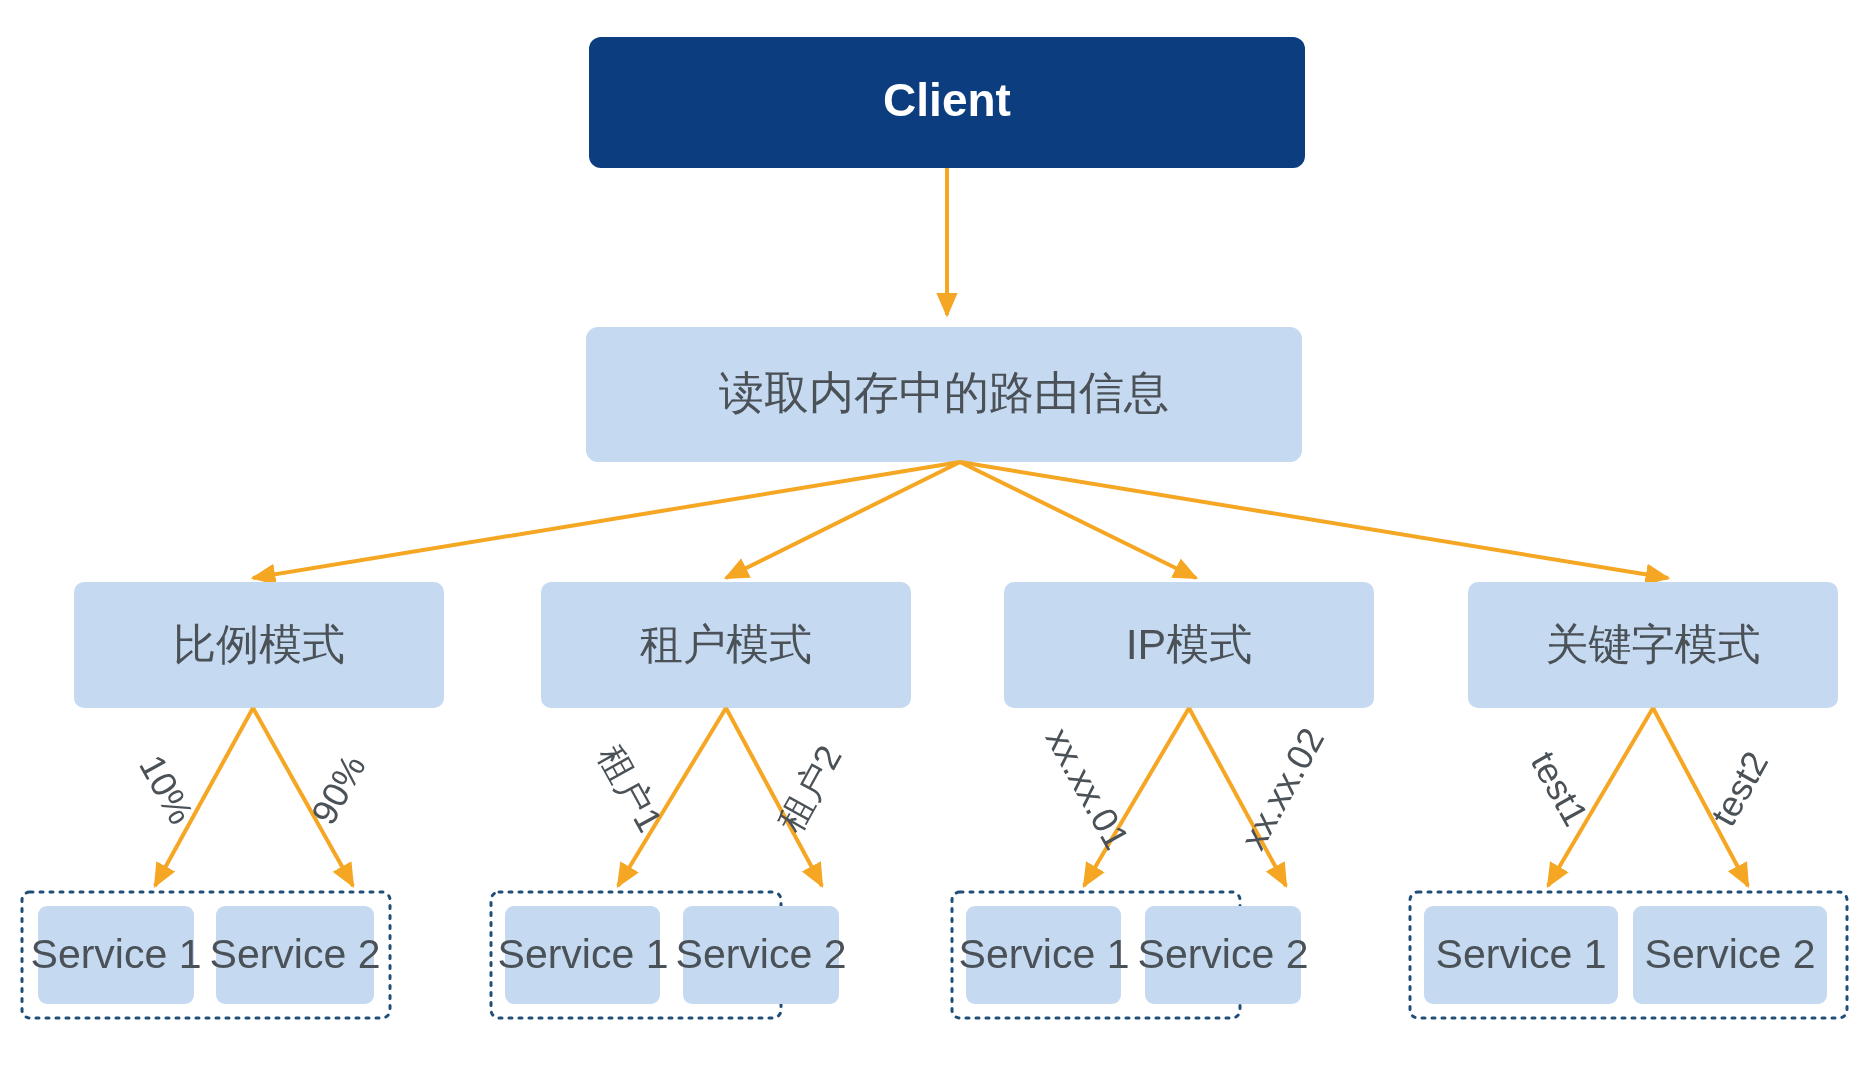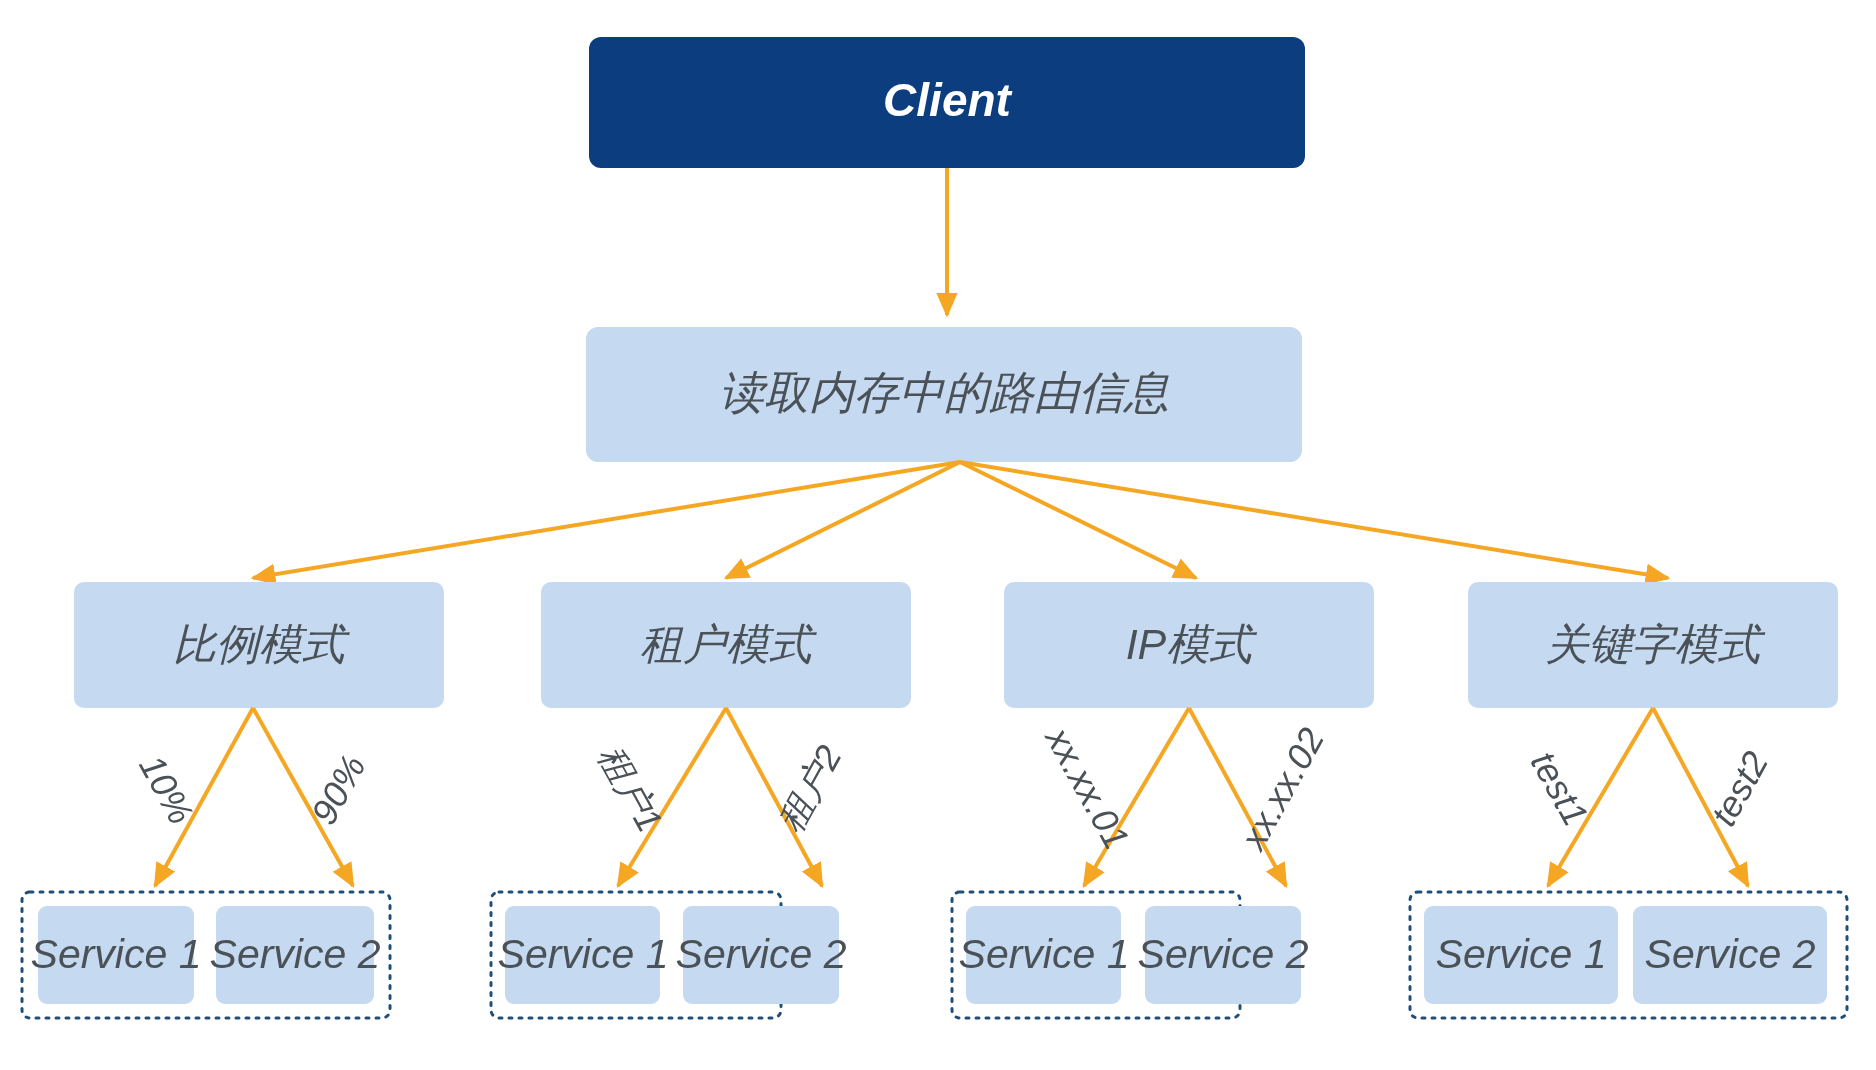--- a/index.html
+++ b/index.html
@@ -10,21 +10,20 @@
   body {
     width: 1876px;
     height: 1070px;
     font-family: "Liberation Sans", "DejaVu Sans", sans-serif;
     overflow: hidden;
   }
   #diagram-root {
     position: relative;
     width: 1876px;
     height: 1070px;
-    font-style: italic;
   }
   svg.canvas {
     position: absolute;
     top: 0;
     left: 0;
     width: 1876px;
     height: 1070px;
   }
   .node-text {
     font-family: "Liberation Sans", "DejaVu Sans", sans-serif;

